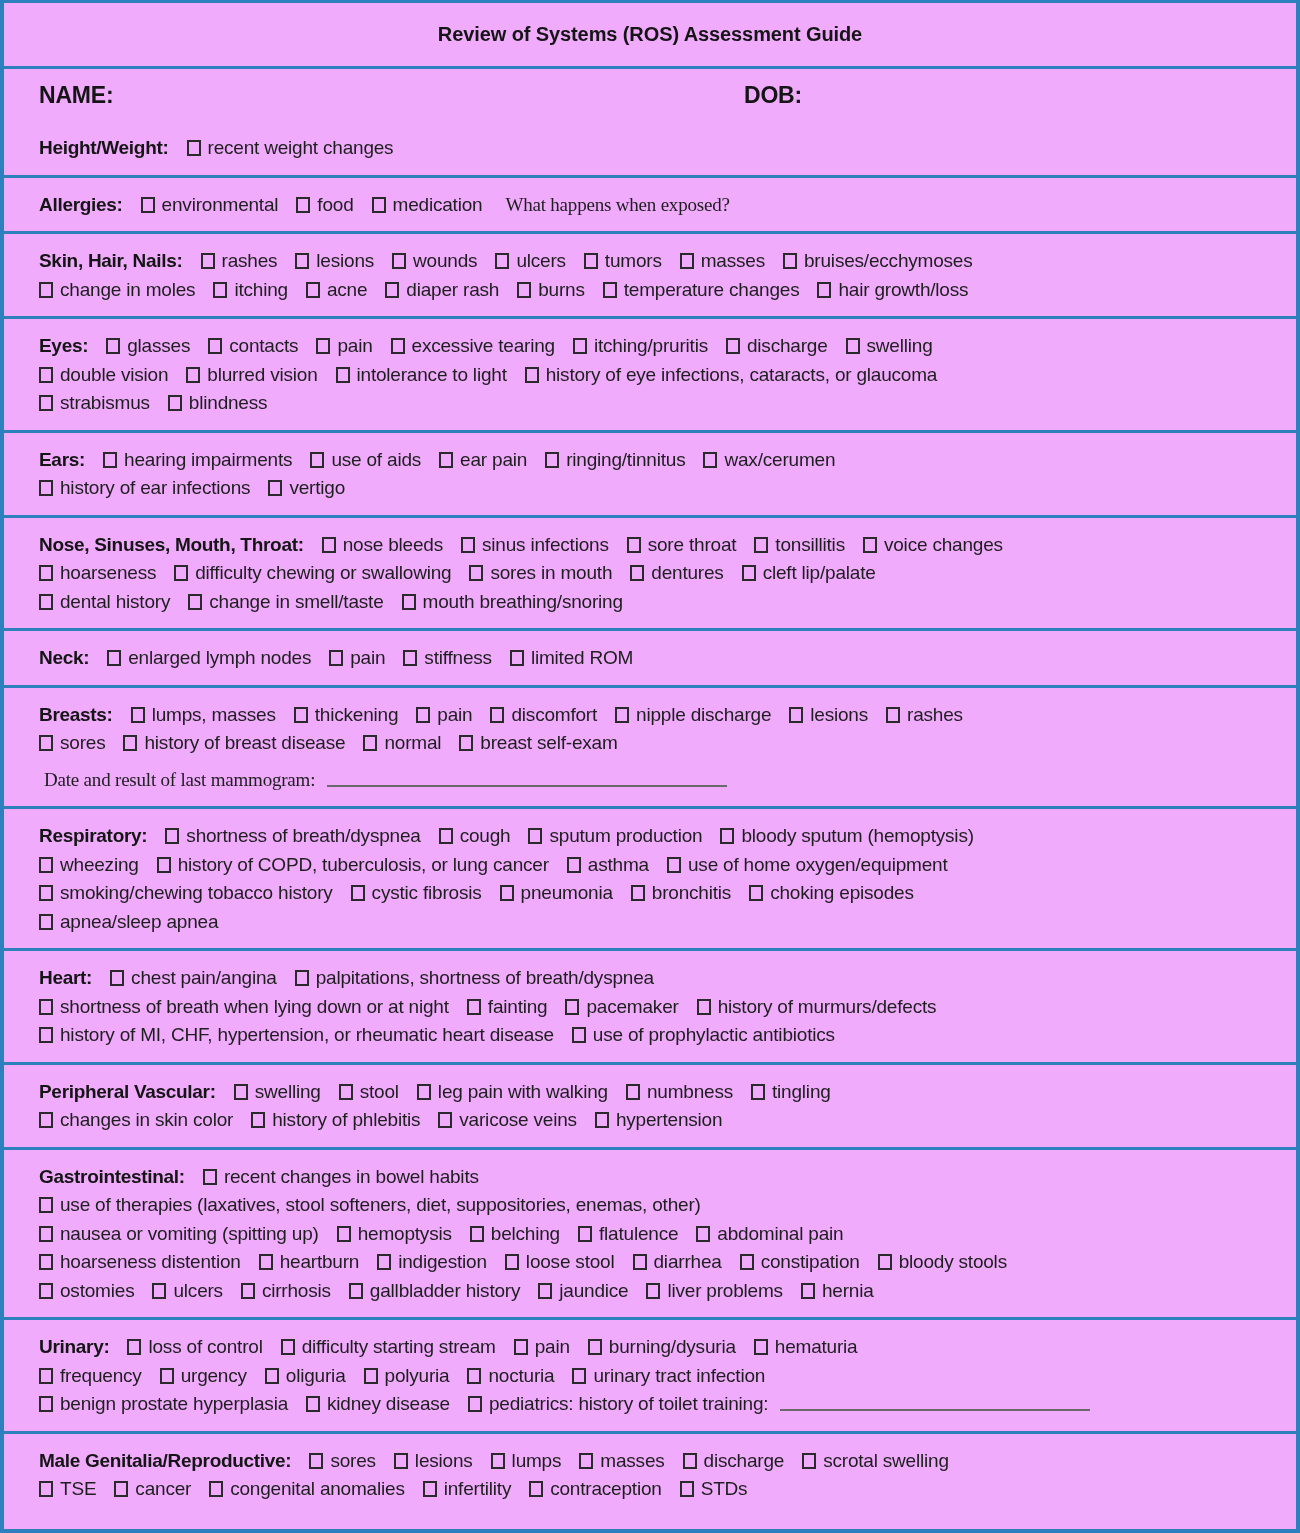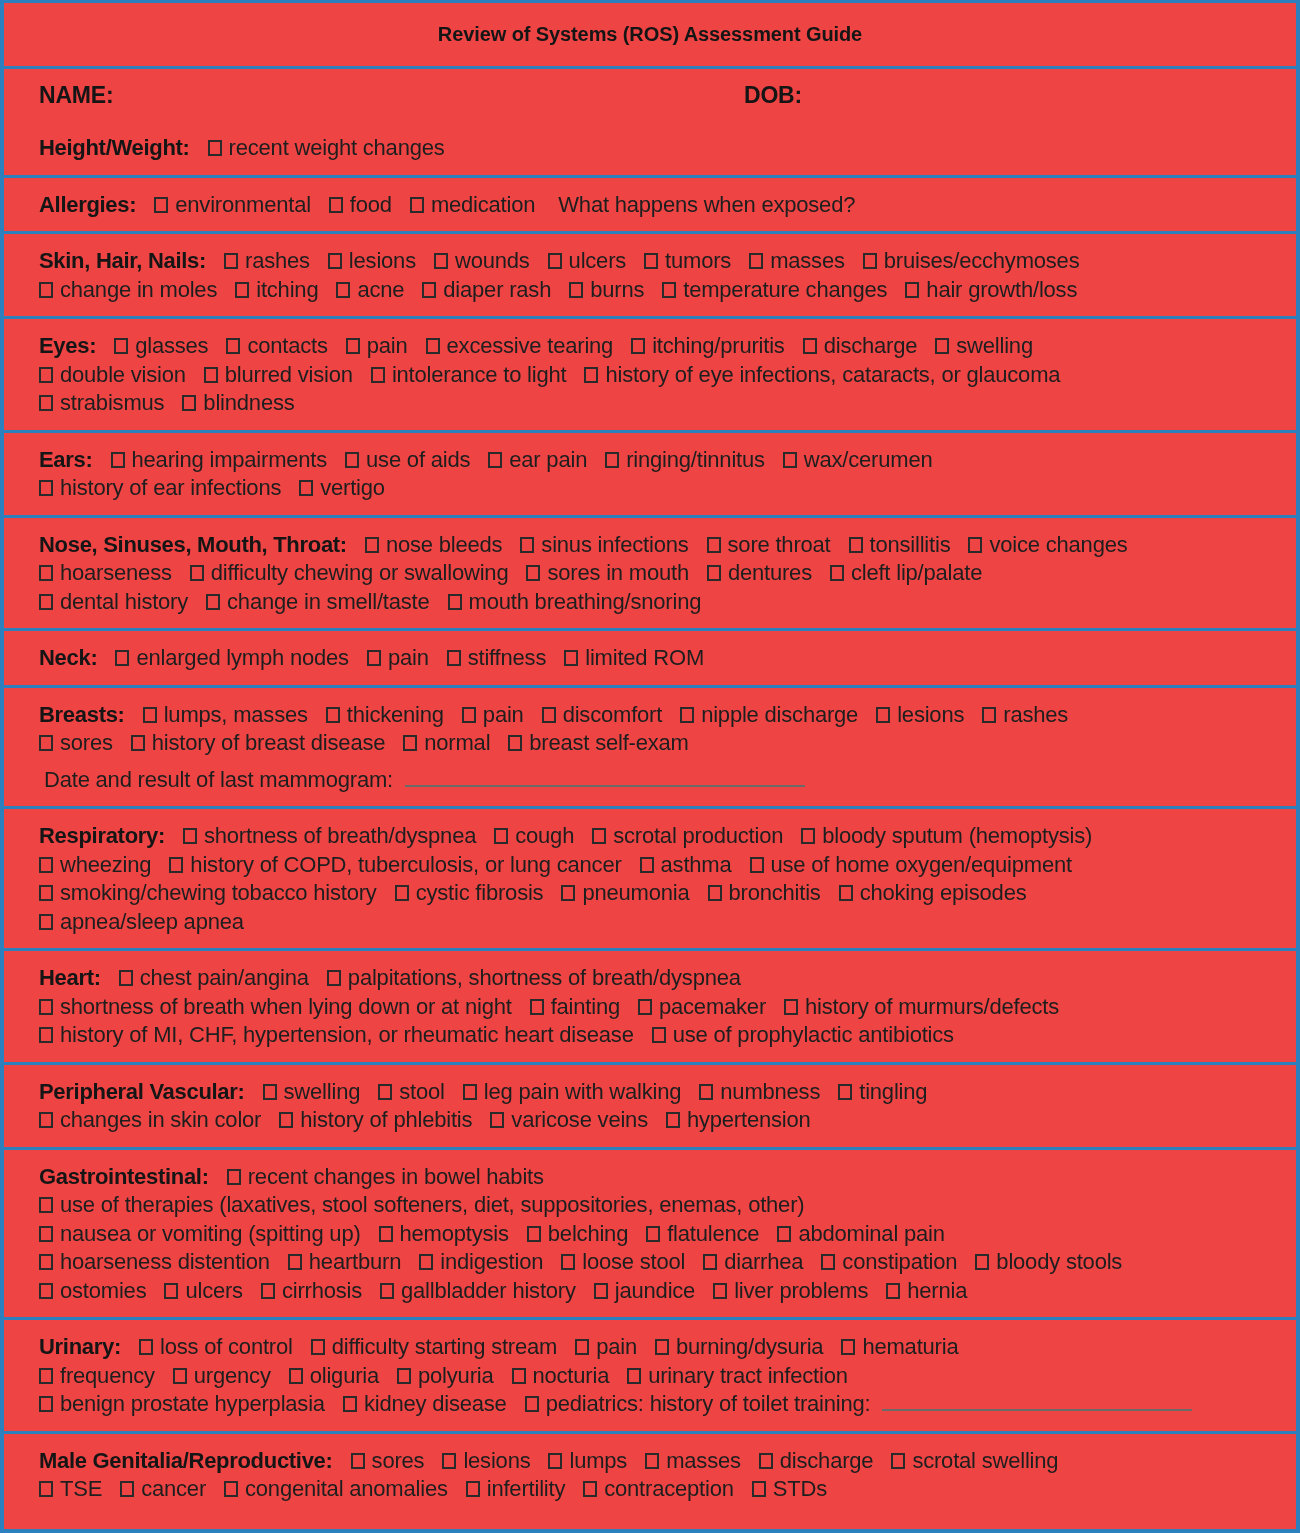--- a/index.html
+++ b/index.html
@@ -14,21 +14,21 @@
     color:var(--ink);
   }
   .page{
     width:1300px;
     height:1533px;
     overflow:hidden;
     border:3px solid var(--blue);
     border-left-width:4px;
     border-right-width:4px;
     border-bottom-width:4px;
-    background:#ef4444;
+    background:#f0abfc;
   }
   .row{border-top:3px solid var(--blue);}
   .row:first-child{border-top:none;}
   .title-row{
     height:63px;
     display:flex;align-items:center;justify-content:center;
   }
   .title-row h1{
     font-size:20px;font-weight:700;letter-spacing:-0.1px;color:#151515;
   }
@@ -44,35 +44,35 @@
   .header-row .dob{left:740px;}
   .sec{
     padding:13px 18px 12px 35px;
   }
   .line{
     height:28.5px;
     display:flex;
     align-items:center;
     column-gap:18px;
     white-space:nowrap;
-    font-size:22px;
+    font-size:19px;
     letter-spacing:-0.2px;
   }
   .line.extra-top{margin-top:8px;}
   .label{
     font-weight:700;
     color:#151515;
     letter-spacing:-0.3px;
   }
   .item{
     display:inline-flex;
     align-items:center;
     column-gap:7px;
   }
-  .item.noCb{margin-left:5px;}
+  .item.noCb{margin-left:5px;font-family:Liberation Serif, serif;}
   .box{
     display:inline-block;
     width:14px;height:16px;
     border:2px solid #2a2a2a;
     background:transparent;
     flex:0 0 auto;
   }
   .blank{
     display:inline-block;
     height:14px;
@@ -425,21 +425,21 @@
           <span class="item">
             <span class="box"></span>
             <span class="txt">shortness of breath/dyspnea</span>
           </span>
           <span class="item">
             <span class="box"></span>
             <span class="txt">cough</span>
           </span>
           <span class="item">
             <span class="box"></span>
-            <span class="txt">scrotal production</span>
+            <span class="txt">sputum production</span>
           </span>
           <span class="item">
             <span class="box"></span>
             <span class="txt">bloody sputum (hemoptysis)</span>
           </span>
         </div>
         <div class="line">
           <span class="item">
             <span class="box"></span>
             <span class="txt">wheezing</span>

